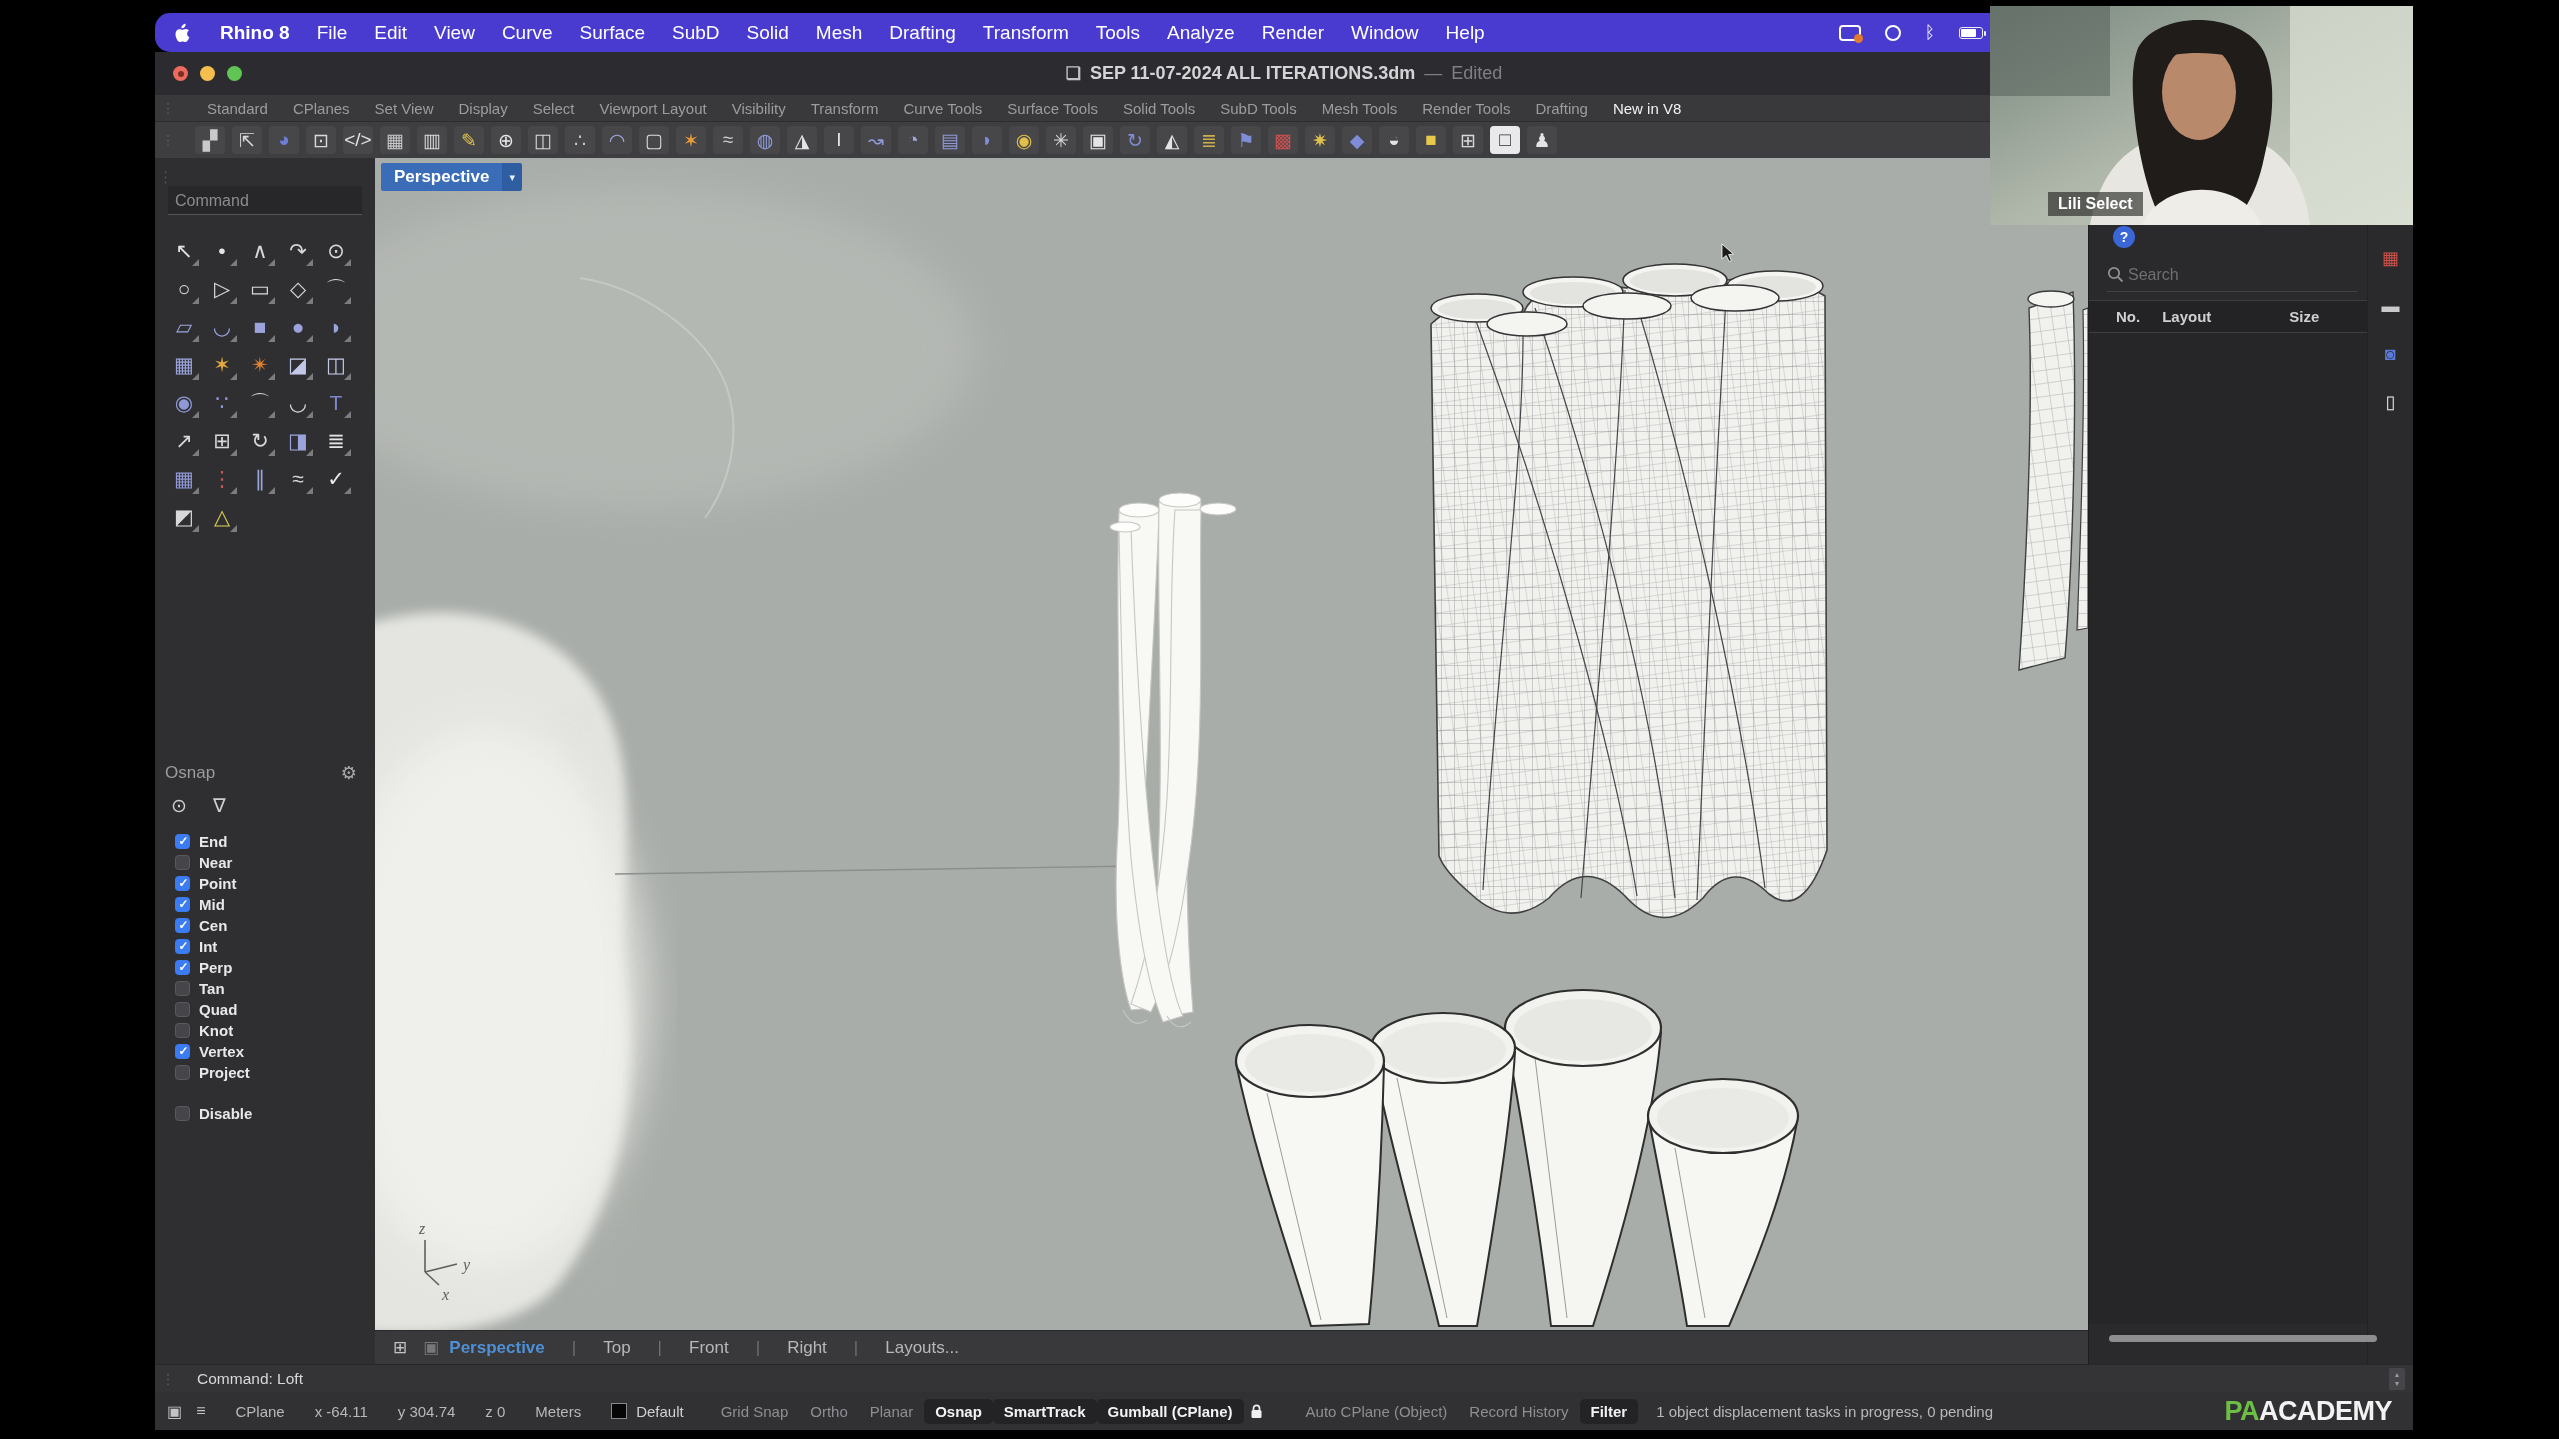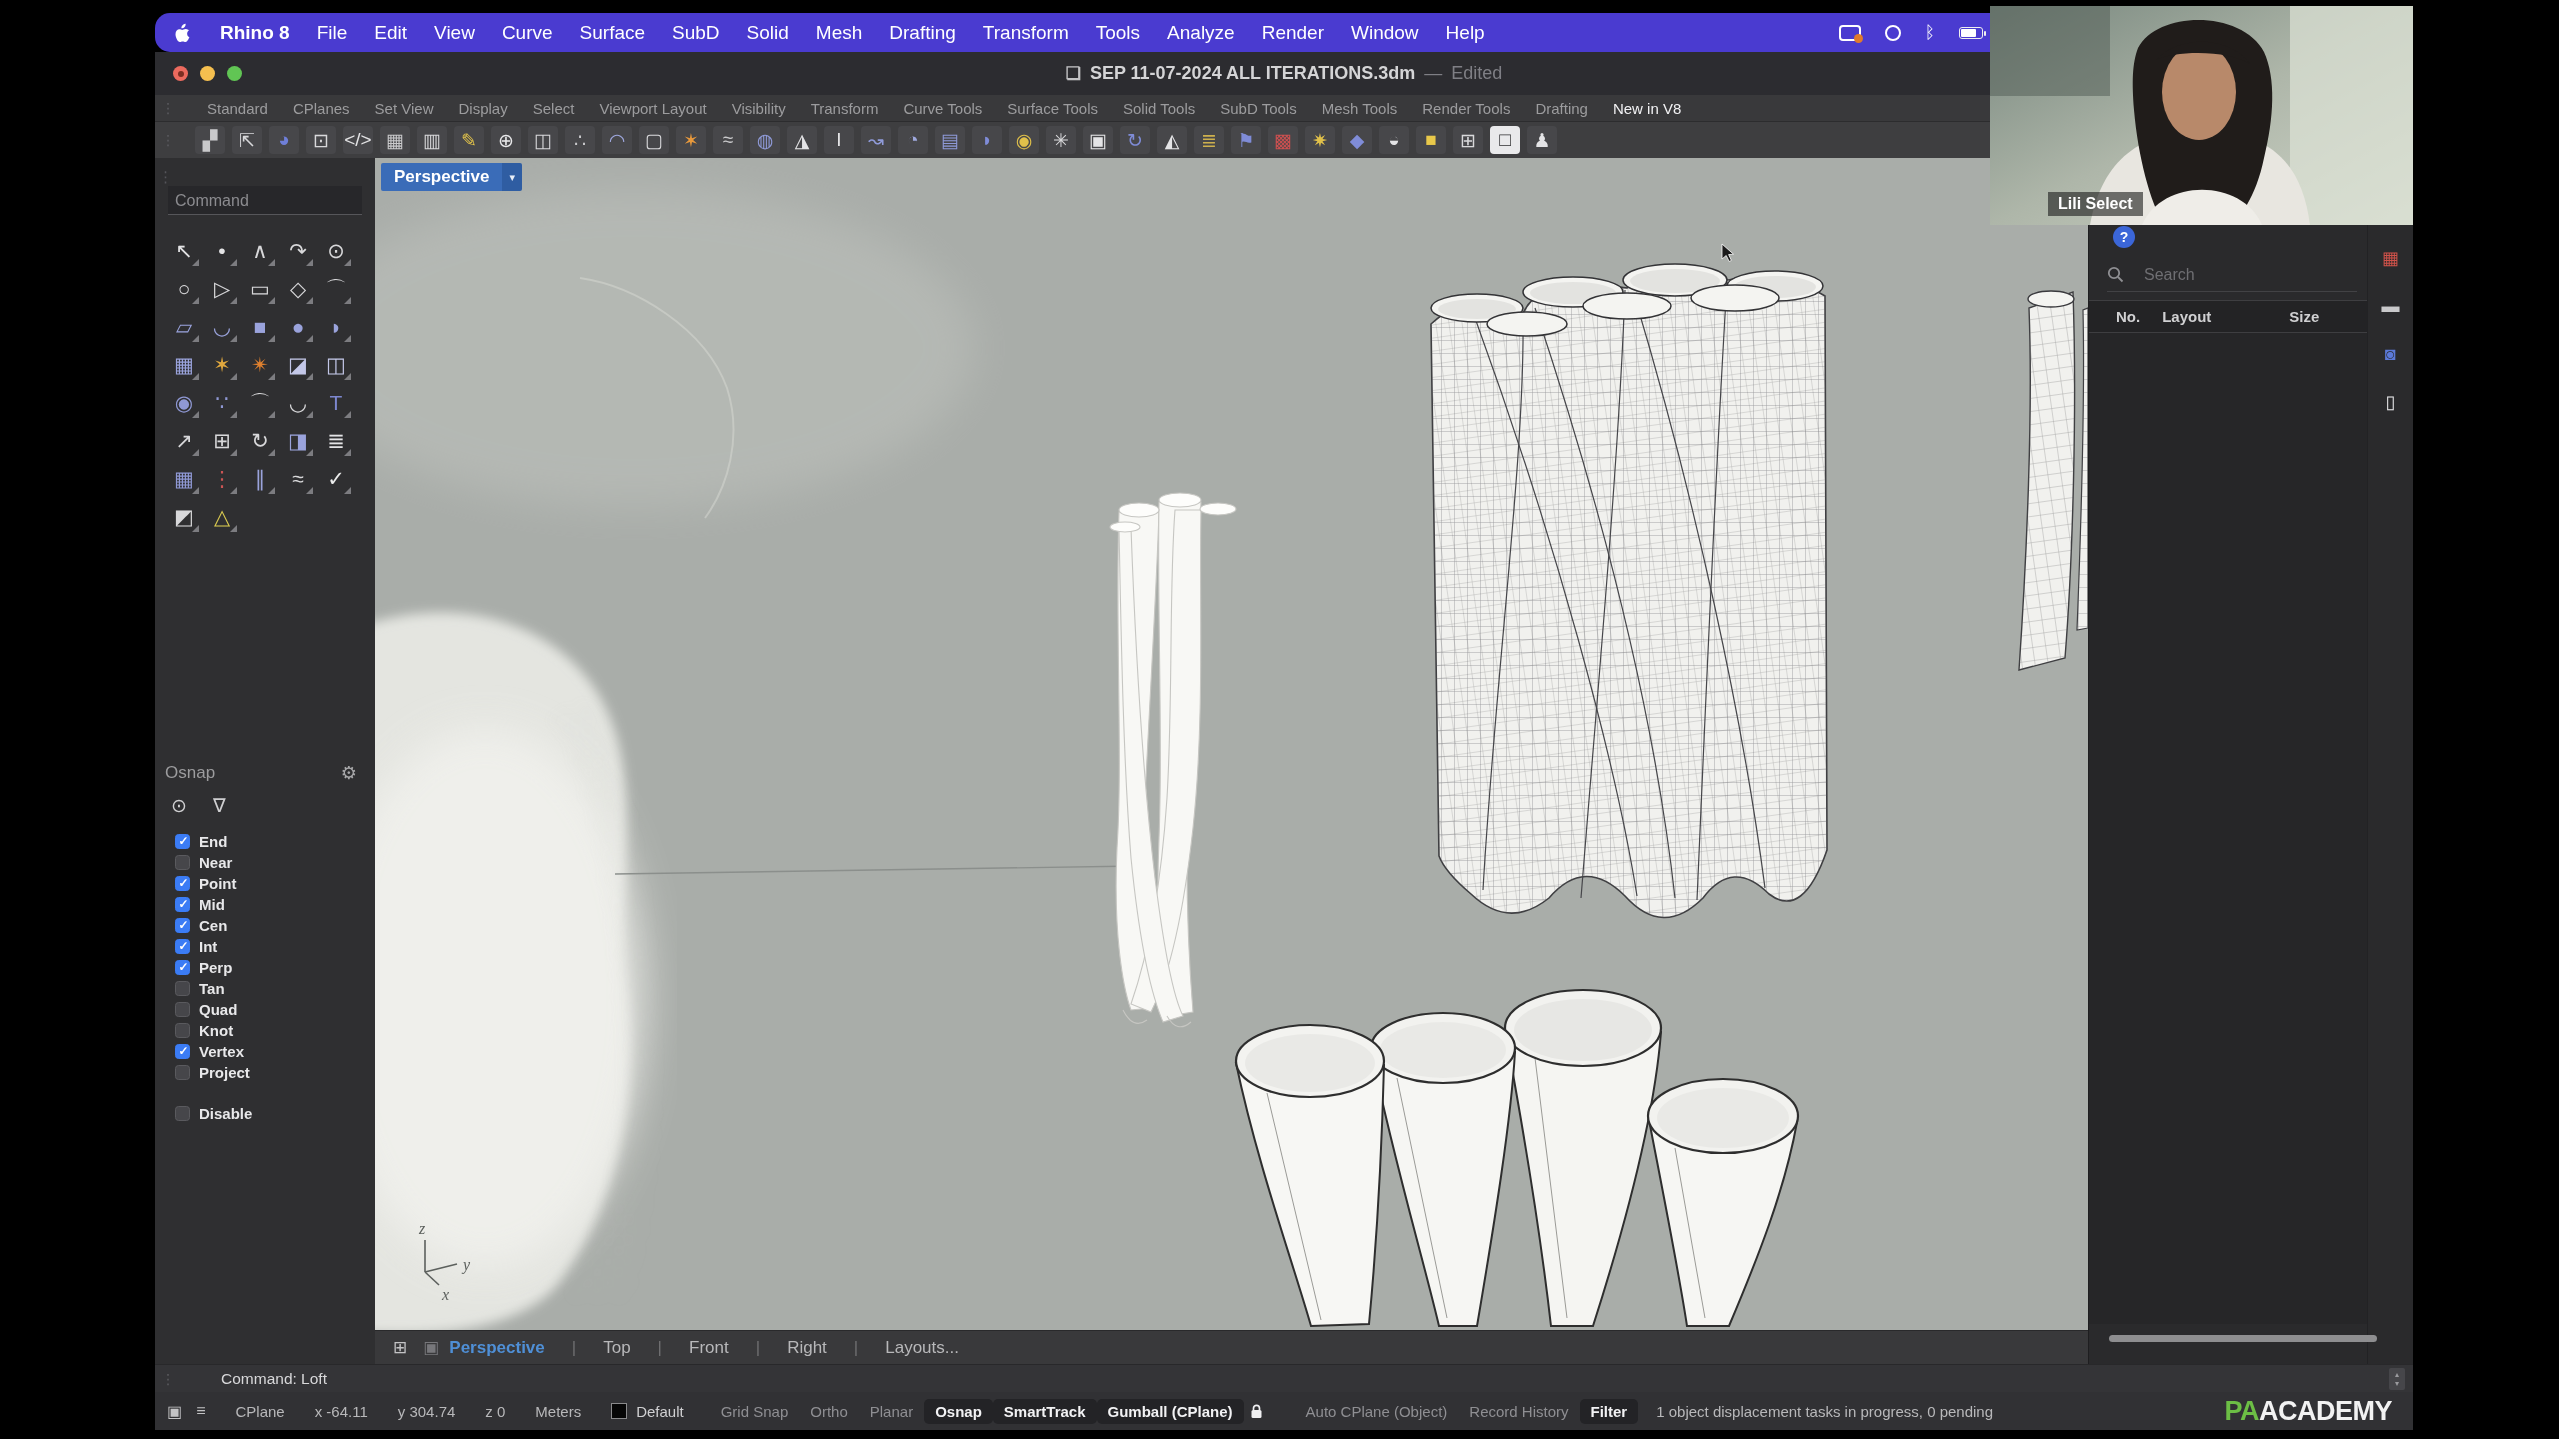--- a/index.html
+++ b/index.html
@@ -88,21 +88,21 @@
   .vp-label .vp-name { background:#3a6cb8; color:#fff; font-weight:700; font-size:17px; padding:4px 13px; }
   .vp-label .vp-arrow { background:#2f5da2; color:#e8eef8; font-size:11px; display:flex; align-items:center; padding:0 7px; }
 
   
   .rightpanel { position:relative; width:325px; height:100%; background:#2a2a2c; flex:none;
                 border-left:1px solid #1e1e20; }
   .help-badge { position:absolute; left:24px; top:68px; width:22px; height:22px; border-radius:50%;
                 background:#3b66d8; color:#fff; font-size:14px; font-weight:700;
                 display:flex; align-items:center; justify-content:center; }
   .searchrow { position:absolute; left:18px; top:100px; width:250px; height:34px;
-               border-bottom:1px solid #424245; display:flex; align-items:center; gap:20px; }
+               border-bottom:1px solid #424245; display:flex; align-items:center; gap:4px; }
   .search-text { color:#6f6f73; font-size:16px; }
   .lay-head { position:absolute; left:0px; top:142px; width:278px; height:33px; background:#232325;
               border-top:1px solid #3e3e41; border-bottom:1px solid #3e3e41;
               display:flex; align-items:center; color:#d0d0d2; font-size:15px; font-weight:600; }
   .lay-head .c1 { margin-left:27px; } .lay-head .c2 { margin-left:22px; } .lay-head .c3 { margin-left:78px; }
   .lay-list { position:absolute; left:0; top:175px; width:278px; bottom:40px; background:#262628; }
   .pstrip { position:absolute; right:0; top:0; width:46px; height:100%; border-left:1px solid #222224; }
   .pstrip-icons { display:flex; flex-direction:column; gap:24px; align-items:center; margin-top:88px; }
   .pstrip-icon { width:28px; height:24px; display:flex; align-items:center; justify-content:center;
                  font-size:18px; border-radius:3px; }
@@ -113,21 +113,21 @@
            display:flex; align-items:center; font-size:17px; }
   .vtab-icons { display:flex; gap:16px; margin-left:18px; font-size:17px; }
   .vtabs-list { display:flex; margin-left:10px; align-items:center; }
   .vtab { color:#b8b8ba; cursor:default; }
   .vtab + .vtab::before { content:"|"; color:#6f6f71; margin:0 27px; }
   .vtab.active { color:#4f8fd6; font-weight:600; }
 
   
   .cmdline { position:absolute; left:0; top:1312px; width:100%; height:28px; background:#343437;
              display:flex; align-items:center; border-top:1px solid #28282a; }
-  .cmd-text { color:#d8d8da; font-size:15.5px; margin-left:48px; }
+  .cmd-text { color:#d8d8da; font-size:15.5px; margin-left:24px; }
   .cmd-scroll { position:absolute; right:8px; top:3px; width:16px; height:22px; background:#46464a;
                 border-radius:2px; color:#9a9a9e; font-size:8px; display:flex; flex-direction:column;
                 align-items:center; justify-content:center; line-height:9px; }
   .statusbar { position:absolute; left:0; top:1340px; width:100%; height:38px; background:#313134;
                display:flex; align-items:center; font-size:15px; color:#9a9a9e; }
   .sb-icons { display:flex; gap:14px; margin-left:12px; color:#c3c3c5; font-size:16px; }
   .sb-item { margin-left:30px; color:#b8b8ba; white-space:nowrap; }
   .layer-chip { display:flex; align-items:center; gap:9px; margin-left:30px; }
   .swatch { width:16px; height:16px; background:#060606; border:1.5px solid #8a8a8c; }
   .layer-name { color:#d0d0d2; }

